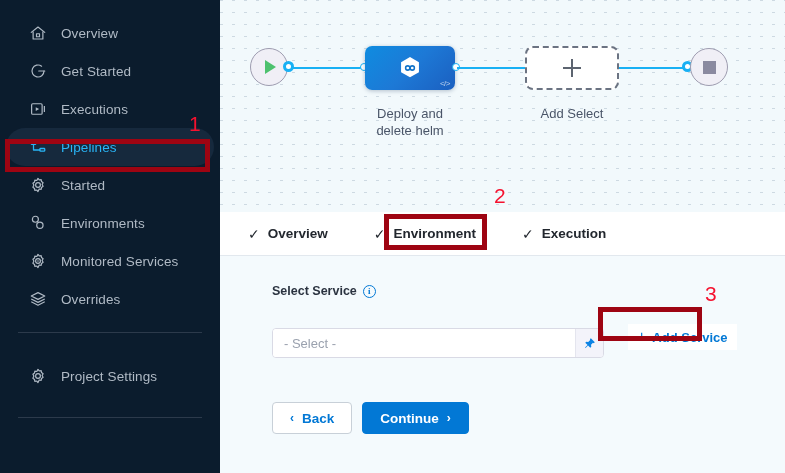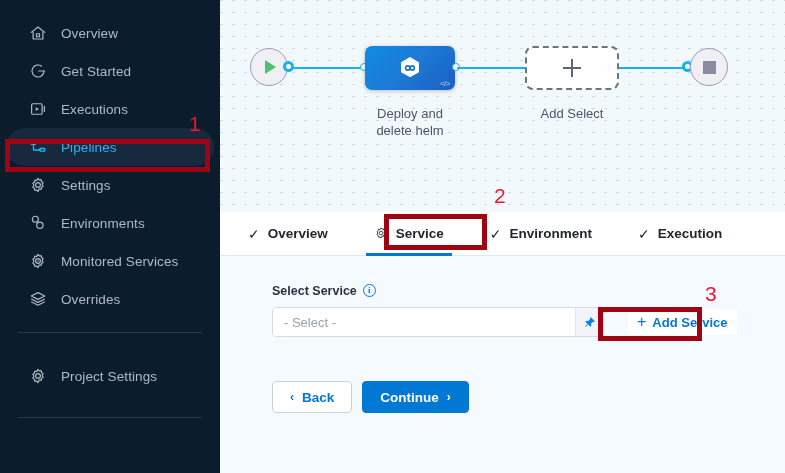--- a/index.html
+++ b/index.html
@@ -164,37 +164,37 @@
   }
 
   
   .form-area {
     position: relative;
     height: 217px;
     background: #f4fafd;
     padding: 28px 0 0 52px;
   }
   .field-label {
-    display: flex; gap: 6px;
+    display: flex; align-items: center; gap: 6px;
     font-size: 12.5px; font-weight: 700; color: #2b3340;
-    margin-bottom: 9px;
+    margin-bottom: 18px;
   }
   .info-icon {
     width: 13px; height: 13px; border-radius: 50%;
     border: 1.3px solid #0278d5; color: #0278d5;
     font-size: 9px; font-weight: 700;
     display: flex; align-items: center; justify-content: center;
     font-family: "Liberation Serif", serif;
     line-height: 1;
   }
   .field-row { display: flex; align-items: center; }
   .select-wrap {
     display: flex; width: 332px; height: 30px;
     border: 1px solid #d9dae5; border-radius: 4px;
-    background: #fff; overflow: hidden;
+    background: #fff; overflow: hidden; margin-top: 12px;
   }
   .select-box {
     flex: 1 1 auto; display: flex; align-items: center;
     padding-left: 11px;
     font-size: 13px; color: #9aa1ae;
     background: #fff;
   }
   .pin-btn {
     flex: 0 0 28px; background: #f3f3fa;
     border-left: 1px solid #e4e5ee;
@@ -297,21 +297,21 @@
       <span class="nav-label">Pipelines</span>
     </div>
 
     <div class="nav-item">
       <span class="ico">
         <svg width="18" height="18" viewBox="0 0 24 24" fill="none" stroke="#b0bac5" stroke-width="1.6" stroke-linejoin="round">
           <circle cx="12" cy="12" r="3.2"></circle>
           <path d="M12 3.2l1.6 2.1 2.6-.5.5 2.6 2.1 1.6-1.3 2.3 1.3 2.3-2.1 1.6-.5 2.6-2.6-.5L12 20.8l-1.6-2.1-2.6.5-.5-2.6-2.1-1.6L6.5 12 5.2 9.7l2.1-1.6.5-2.6 2.6.5z"></path>
         </svg>
       </span>
-      <span class="nav-label">Settings</span>
+      <span class="nav-label">Started</span>
     </div>
 
     <div class="nav-item">
       <span class="ico">
         <svg width="18" height="18" viewBox="0 0 24 24" fill="none" stroke="#b0bac5" stroke-width="1.6">
           <circle cx="8.5" cy="7" r="4"></circle>
             <circle cx="14.5" cy="15" r="4.2"></circle>
         </svg>
       </span>
       <span class="nav-label">Environments</span>
@@ -402,29 +402,20 @@
         </div>
         <div class="node-label" style="left:292px; top:105px;">Add Select</div>
       </div>
     </div>
 
     <div class="tabbar">
       <div class="tab">
         <span class="check">✓</span>
         <span>Overview</span>
       </div>
-      <div class="tab active">
-        <span class="check">
-          <svg width="14" height="14" viewBox="0 0 24 24" fill="none" stroke="#3c4552" stroke-width="1.7" stroke-linejoin="round">
-            <circle cx="12" cy="12" r="3.2"></circle>
-            <path d="M12 3.2l1.6 2.1 2.6-.5.5 2.6 2.1 1.6-1.3 2.3 1.3 2.3-2.1 1.6-.5 2.6-2.6-.5L12 20.8l-1.6-2.1-2.6.5-.5-2.6-2.1-1.6L6.5 12 5.2 9.7l2.1-1.6.5-2.6 2.6.5z"></path>
-          </svg>
-        </span>
-        <span>Service</span>
-      </div>
       <div class="tab">
         <span class="check">✓</span>
         <span>Environment</span>
       </div>
       <div class="tab">
         <span class="check">✓</span>
         <span>Execution</span>
       </div>
     </div>
 

